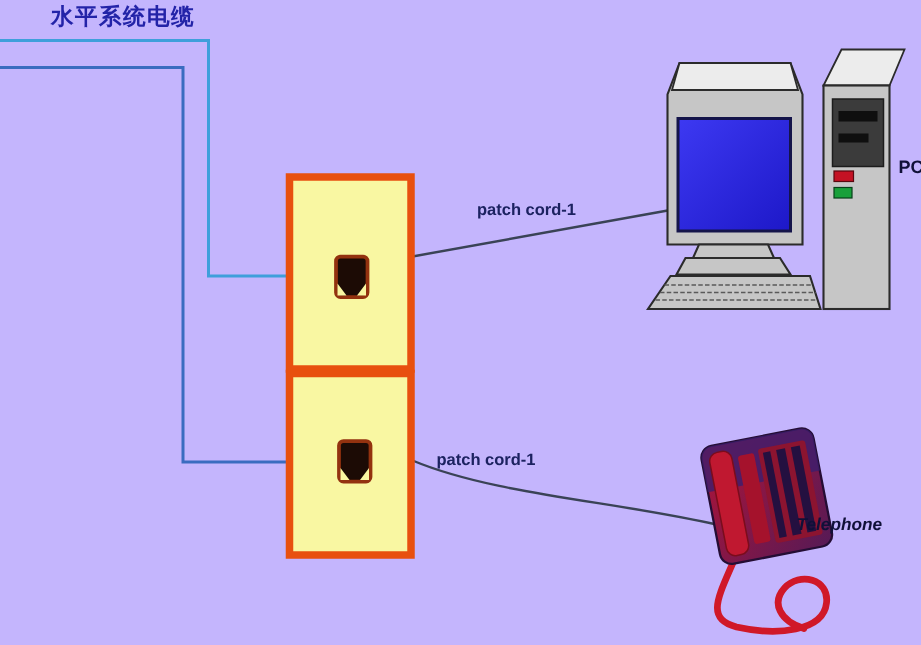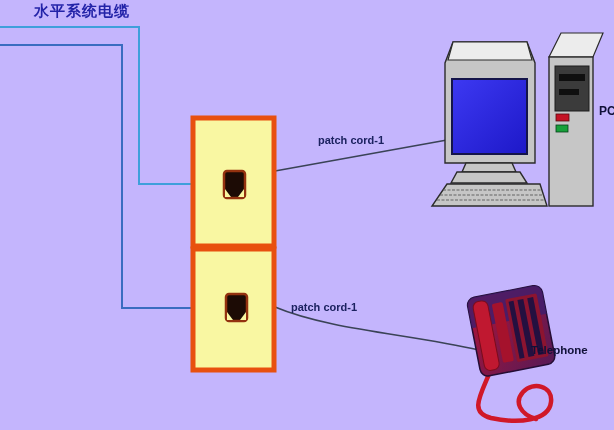--- a/index.html
+++ b/index.html
@@ -6,21 +6,21 @@
   .canvas{
     position:relative;width:614px;height:430px;background:#c4b5fd;
     overflow:hidden;font-family:"Liberation Sans",sans-serif;
   }
   .gfx{position:absolute;left:0;top:0;}
   .lbl{position:absolute;white-space:nowrap;}
   .lbl-title{left:34px;top:2px;font-size:15px;font-weight:bold;color:var(--title-blue);letter-spacing:1px;}
   .lbl-pc1{left:318px;top:134px;font-size:11px;font-weight:600;color:var(--label-navy);}
   .lbl-pc2{left:291px;top:301px;font-size:11px;font-weight:600;color:var(--label-navy);}
   .lbl-pc{left:599px;top:104px;font-size:12px;font-weight:bold;color:var(--device-text);}
-  .lbl-tel{left:531px;top:344px;font-size:11.5px;font-weight:600;color:var(--device-text);}
+  .lbl-tel{left:531px;top:344px;font-size:11.5px;font-weight:600;color:var(--device-text);font-style:italic;}
 
   
   .cable-a{stroke:var(--cable-cyan);stroke-width:2;fill:none;}
   .cable-b{stroke:var(--cable-blue);stroke-width:2;fill:none;}
   .jack-lead{stroke:var(--cable-green);stroke-width:2;}
   .patch{stroke:var(--patch-cord);stroke-width:1.6;fill:none;}
 
   
   .outlet{fill:var(--outlet-fill);stroke:var(--outlet-border);stroke-width:5;}
   .jack-body{fill:var(--jack-dark);stroke:var(--jack-rim);stroke-width:2.5;}

